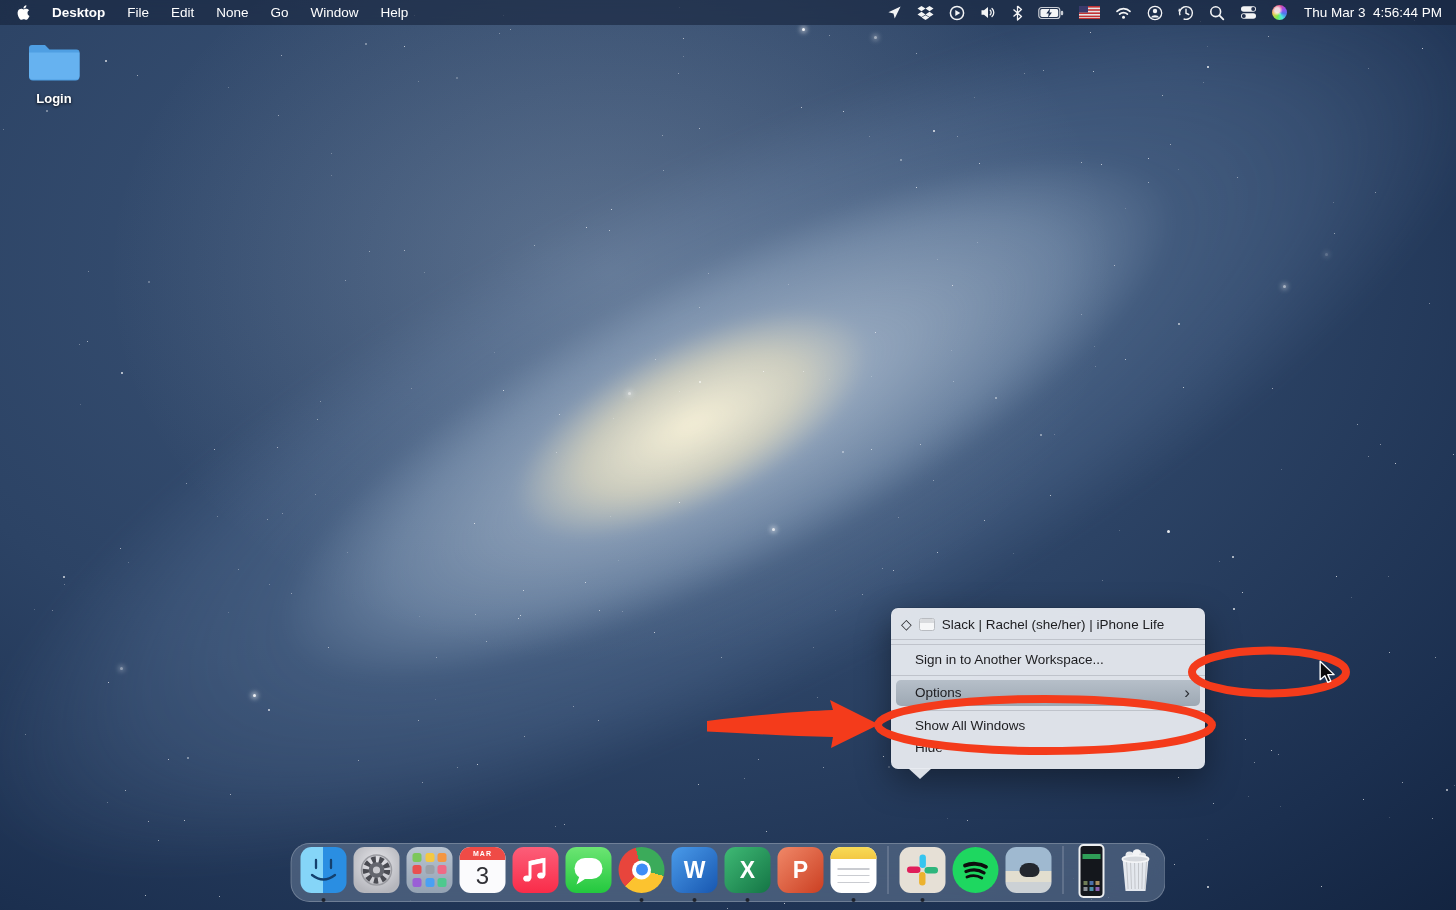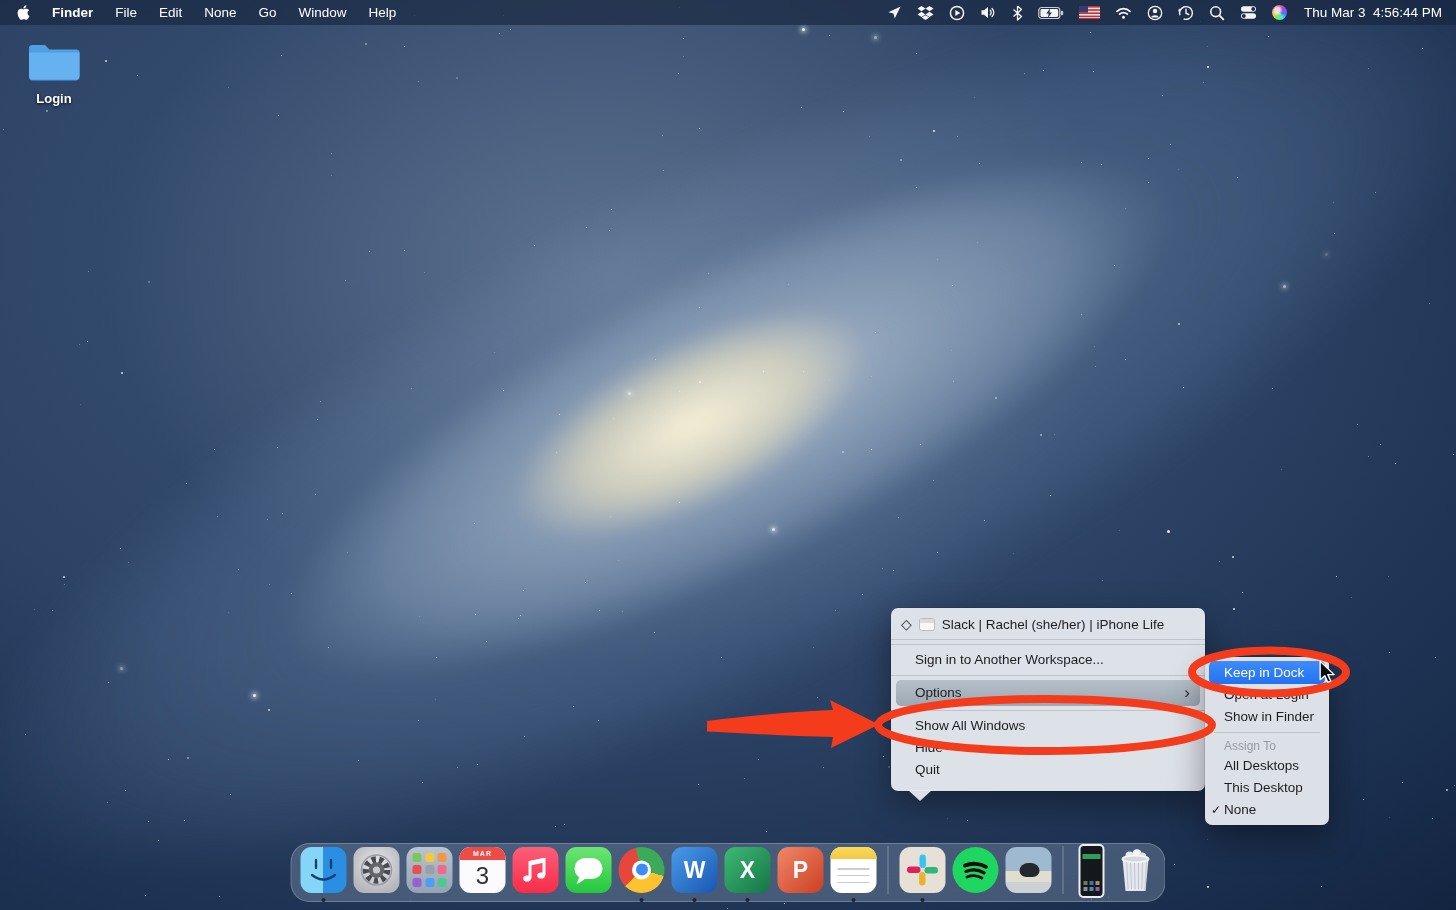--- a/index.html
+++ b/index.html
@@ -378,21 +378,21 @@
       <i style="left: 618px; top: 560px; width: 1px; height: 1px; opacity: 0.24;"></i>
     </div>
 
   <div id="menubar">
     <div class="mb-left">
       <span class="apple-wrap">
         <svg width="15" height="17" viewBox="0 0 24 28">
             <path fill="#fff" d="M12.15 8.9c-.95 0-2.42-1.08-3.96-1.04-2.04.03-3.91 1.18-4.96 3.01-2.12 3.68-.55 9.1 1.52 12.09 1.01 1.45 2.21 3.09 3.79 3.04 1.52-.07 2.09-.99 3.94-.99 1.83 0 2.35.99 3.96.95 1.64-.03 2.68-1.48 3.68-2.95 1.16-1.69 1.64-3.32 1.66-3.41-.04-.01-3.18-1.22-3.22-4.86-.03-3.04 2.48-4.49 2.6-4.56-1.43-2.09-3.62-2.32-4.39-2.38-2-.16-3.68 1.09-4.61 1.09zM15.53 5.83c.84-1.01 1.4-2.43 1.25-3.83-1.21.05-2.66.8-3.53 1.82-.78.9-1.45 2.34-1.27 3.71 1.34.11 2.71-.69 3.56-1.7z"></path>
           </svg>
       </span>
-      <span class="mb-item bold">Finder</span>
+      <span class="mb-item bold">Desktop</span>
       <span class="mb-item">File</span>
       <span class="mb-item">Edit</span>
       <span class="mb-item">None</span>
       <span class="mb-item">Go</span>
       <span class="mb-item">Window</span>
       <span class="mb-item">Help</span>
     </div>
     <div class="mb-right">
       <span class="sicon">
         <svg width="15" height="15" viewBox="0 0 16 16">
@@ -612,36 +612,22 @@
     <div class="msep"></div>
     <div class="mi">Sign in to Another Workspace...</div>
     <div class="msep"></div>
     <div class="mi-options">
       <span>Options</span>
       <span class="chev">›</span>
     </div>
     <div class="msep"></div>
     <div class="mi">Show All Windows</div>
     <div class="mi">Hide</div>
-    <div class="mi">Quit</div>
   </div>
 
-  <div id="ctx-submenu" class="menu">
-    <div class="smi-sel">Keep in Dock</div>
-    <div class="smi">Open at Login</div>
-    <div class="smi">Show in Finder</div>
-    <div class="msep" style="margin:4px 9px;"></div>
-    <div class="smi-head">Assign To</div>
-    <div class="smi">All Desktops</div>
-    <div class="smi">This Desktop</div>
-    <div class="smi">
-      <span class="check">✓</span>
-      <span>None</span>
-    </div>
-  </div>
 
   <svg id="annotations" width="1456" height="910" viewBox="0 0 1456 910">
     <ellipse cx="1045" cy="725" rx="167" ry="26" fill="none" stroke="#f43b1b" stroke-width="8"></ellipse>
     <ellipse cx="1269" cy="672" rx="77" ry="21.5" fill="none" stroke="#f43b1b" stroke-width="8"></ellipse>
     <path d="M707,721 C765,714 805,711 833,710 L830,700 L879,724.5 L831,748 L833,737 C795,736.5 757,734 707,731.5 Z" fill="#f43b1b"></path>
   </svg>
 
   <svg id="cursor" width="20" height="24" viewBox="0 0 14 21">
     <path d="M1,1 L1,17.2 L5.1,13.7 L7.7,19.6 L10.3,18.4 L7.7,12.8 L13.2,12.8 Z" fill="#0b0b0d" stroke="#fff" stroke-width="1.2" stroke-linejoin="round"></path>
   </svg>

